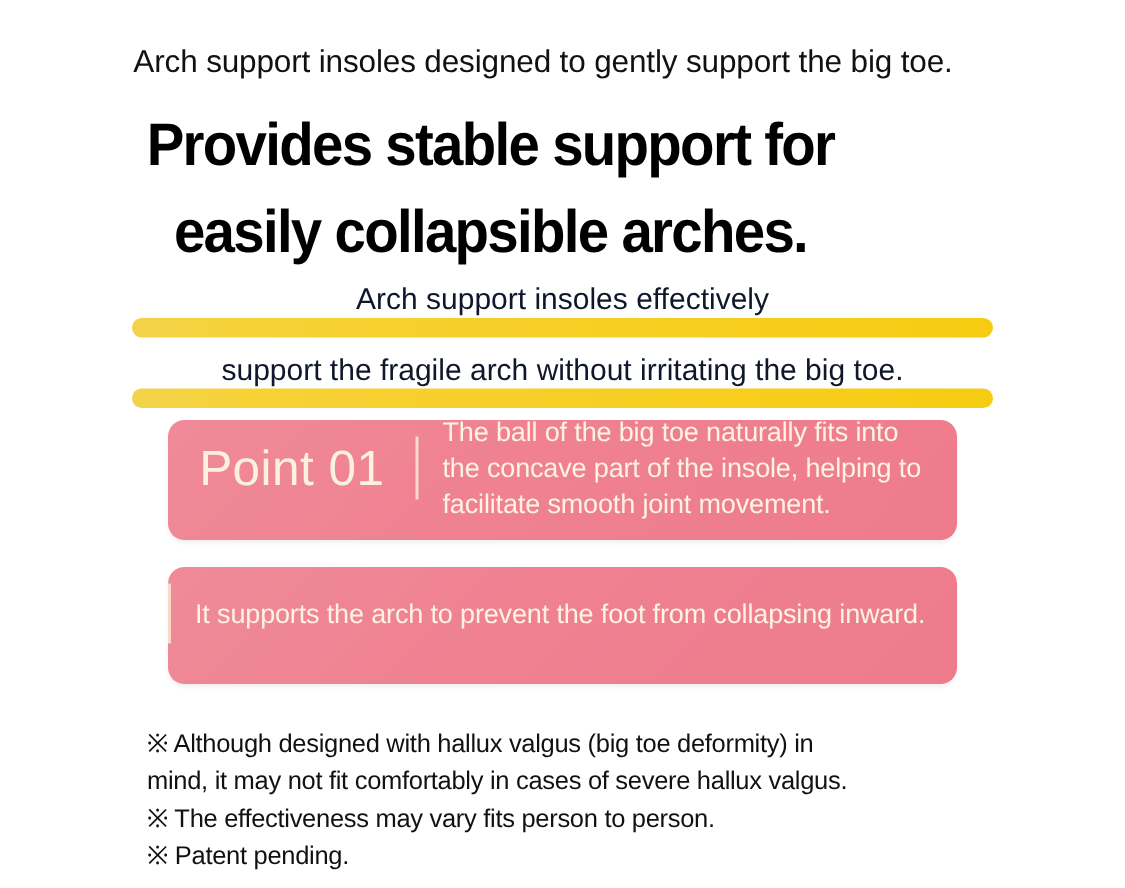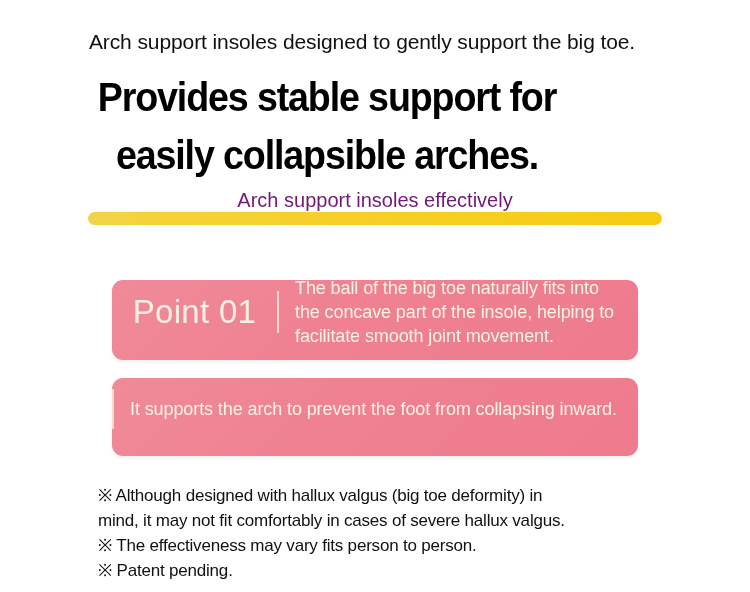--- a/index.html
+++ b/index.html
@@ -80,21 +80,21 @@
         #f6cc12 100%);
   }
   .marker-text {
     position: absolute;
     left: 0;
     top: 0;
     width: 750px;
     text-align: center;
     font-size: 20px;
     line-height: 30px;
-    color: #701a75;
+    color: #0f172a;
     white-space: nowrap;
   }
 
   
   .card {
     position: absolute;
     left: 112px;
     width: 526px;
     background: linear-gradient(135deg, #f08a98 0%, #ef8191 45%, #ee7b8c 100%);
     border-radius: 11px;
@@ -156,20 +156,24 @@
   <div class="headline">
     <div class="headline-row">Provides stable support for</div>
     <div class="headline-row">easily collapsible arches.</div>
   </div>
 
   <div class="marker-block">
     <div class="marker-line">
       <div class="marker-bar"></div>
       <div class="marker-text">Arch support insoles effectively</div>
     </div>
+    <div class="marker-line">
+      <div class="marker-bar"></div>
+      <div class="marker-text">support the fragile arch without irritating the big toe.</div>
+    </div>
   </div>
 
   <div class="card card-1">
     <div class="card-label">Point 01</div>
     <div class="card-divider"></div>
     <div class="card-body">The ball of the big toe naturally fits into the concave part of the insole, helping to facilitate smooth joint movement.</div>
   </div>
 
   <div class="card card-2">
     <div class="card-divider"></div>

